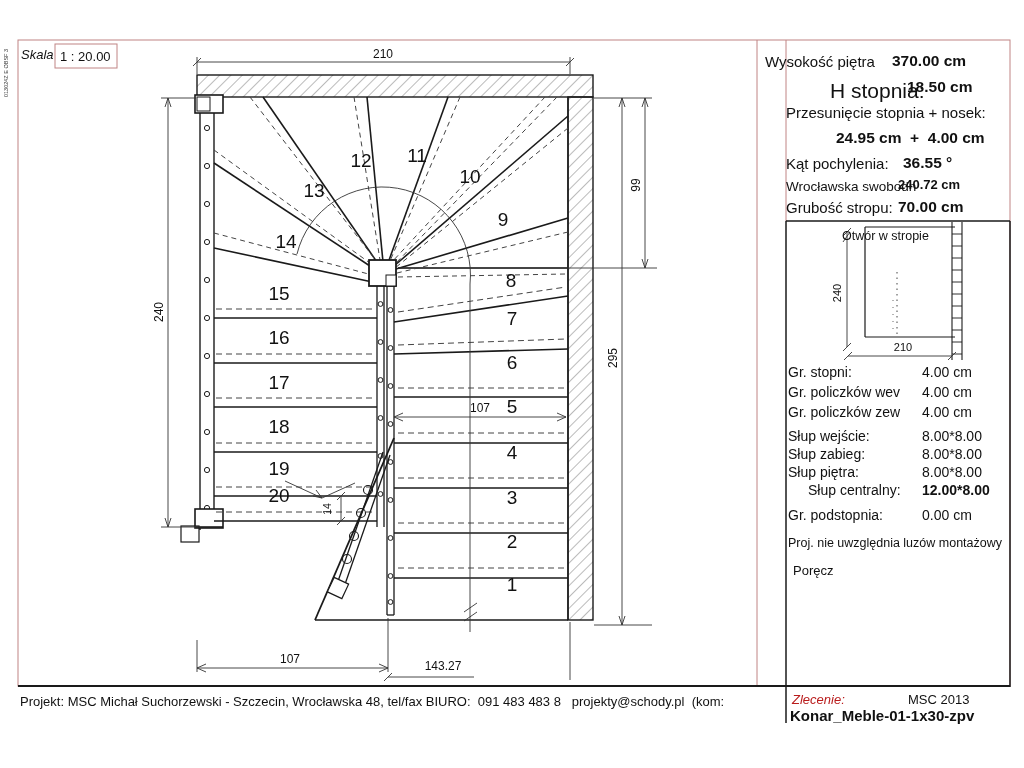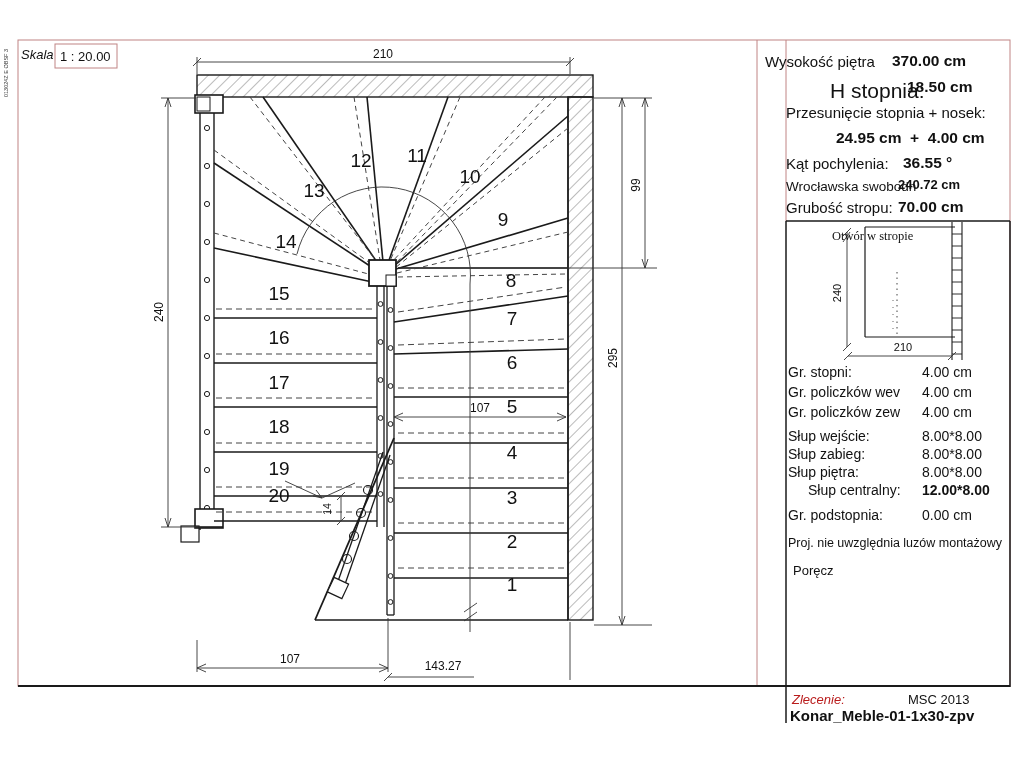--- a/index.html
+++ b/index.html
@@ -315,21 +315,21 @@
       <span class="abs lbl b" style="left:147px;top:38px;font-size:15.5px;">18.50 cm</span>
       <span class="abs lbl" style="left:26px;top:64px;font-size:15px;">Przesunięcie stopnia + nosek:</span>
       <span class="abs lbl b" style="left:76px;top:89px;font-size:15.5px;">24.95 cm  +  4.00 cm</span>
       <span class="abs lbl" style="left:26px;top:115px;font-size:15px;">Kąt pochylenia:</span>
       <span class="abs lbl b" style="left:143px;top:114px;font-size:15.5px;">36.55 °</span>
       <span class="abs lbl" style="left:26px;top:139px;font-size:13.5px;">Wrocławska swobodn</span>
       <span class="abs lbl b" style="left:138px;top:137px;font-size:13px;">240.72 cm</span>
       <span class="abs lbl" style="left:26px;top:159px;font-size:15px;">Grubość stropu:</span>
       <span class="abs lbl b" style="left:138px;top:158px;font-size:15.5px;">70.00 cm</span>
 
-      <span class="abs lbl" style="left:72px;top:189px;font-size:12.5px;font-family:Liberation Serif, serif;">Otwór w stropie</span>
+      <span class="abs lbl" style="left:82px;top:189px;font-size:12.5px;">Otwór w stropie</span>
 
       <span class="abs lbl" style="left:28px;top:324px;font-size:14px;">Gr. stopni:</span>
       <span class="abs lbl" style="left:162px;top:324px;font-size:14px;">4.00 cm</span>
       <span class="abs lbl" style="left:28px;top:344px;font-size:14px;">Gr. policzków wev</span>
       <span class="abs lbl" style="left:162px;top:344px;font-size:14px;">4.00 cm</span>
       <span class="abs lbl" style="left:28px;top:364px;font-size:14px;">Gr. policzków zew</span>
       <span class="abs lbl" style="left:162px;top:364px;font-size:14px;">4.00 cm</span>
       <span class="abs lbl" style="left:28px;top:388px;font-size:14px;">Słup wejście:</span>
       <span class="abs lbl" style="left:162px;top:388px;font-size:14px;">8.00*8.00</span>
       <span class="abs lbl" style="left:28px;top:406px;font-size:14px;">Słup zabieg:</span>
@@ -340,18 +340,19 @@
       <span class="abs lbl b" style="left:162px;top:442px;font-size:14px;">12.00*8.00</span>
       <span class="abs lbl" style="left:28px;top:467px;font-size:14px;">Gr. podstopnia:</span>
       <span class="abs lbl" style="left:162px;top:467px;font-size:14px;">0.00 cm</span>
 
       <span class="abs lbl" style="left:28px;top:496px;font-size:12.5px;">Proj. nie uwzględnia luzów montażowy</span>
       <span class="abs lbl" style="left:33px;top:523px;font-size:13px;">Poręcz</span>
     </div>
   </div>
 
 
+  <div class="abs lbl" style="left:20px;top:694px;font-size:13px;">Projekt: MSC Michał Suchorzewski - Szczecin, Wrocławska 48, tel/fax BIURO:  091 483 483 8   projekty@schody.pl  (kom:</div>
 
   <div class="abs i" style="left:792px;top:692px;font-size:13px;color:#b91c1c;">Zlecenie:</div>
   <div class="abs" style="left:875px;top:692px;font-size:13px;margin-left:33px;">MSC 2013</div>
   <div class="abs b" style="left:790px;top:707px;font-size:15px;">Konar_Meble-01-1x30-zpv</div>
 
 </div>
 
 </body></html>

